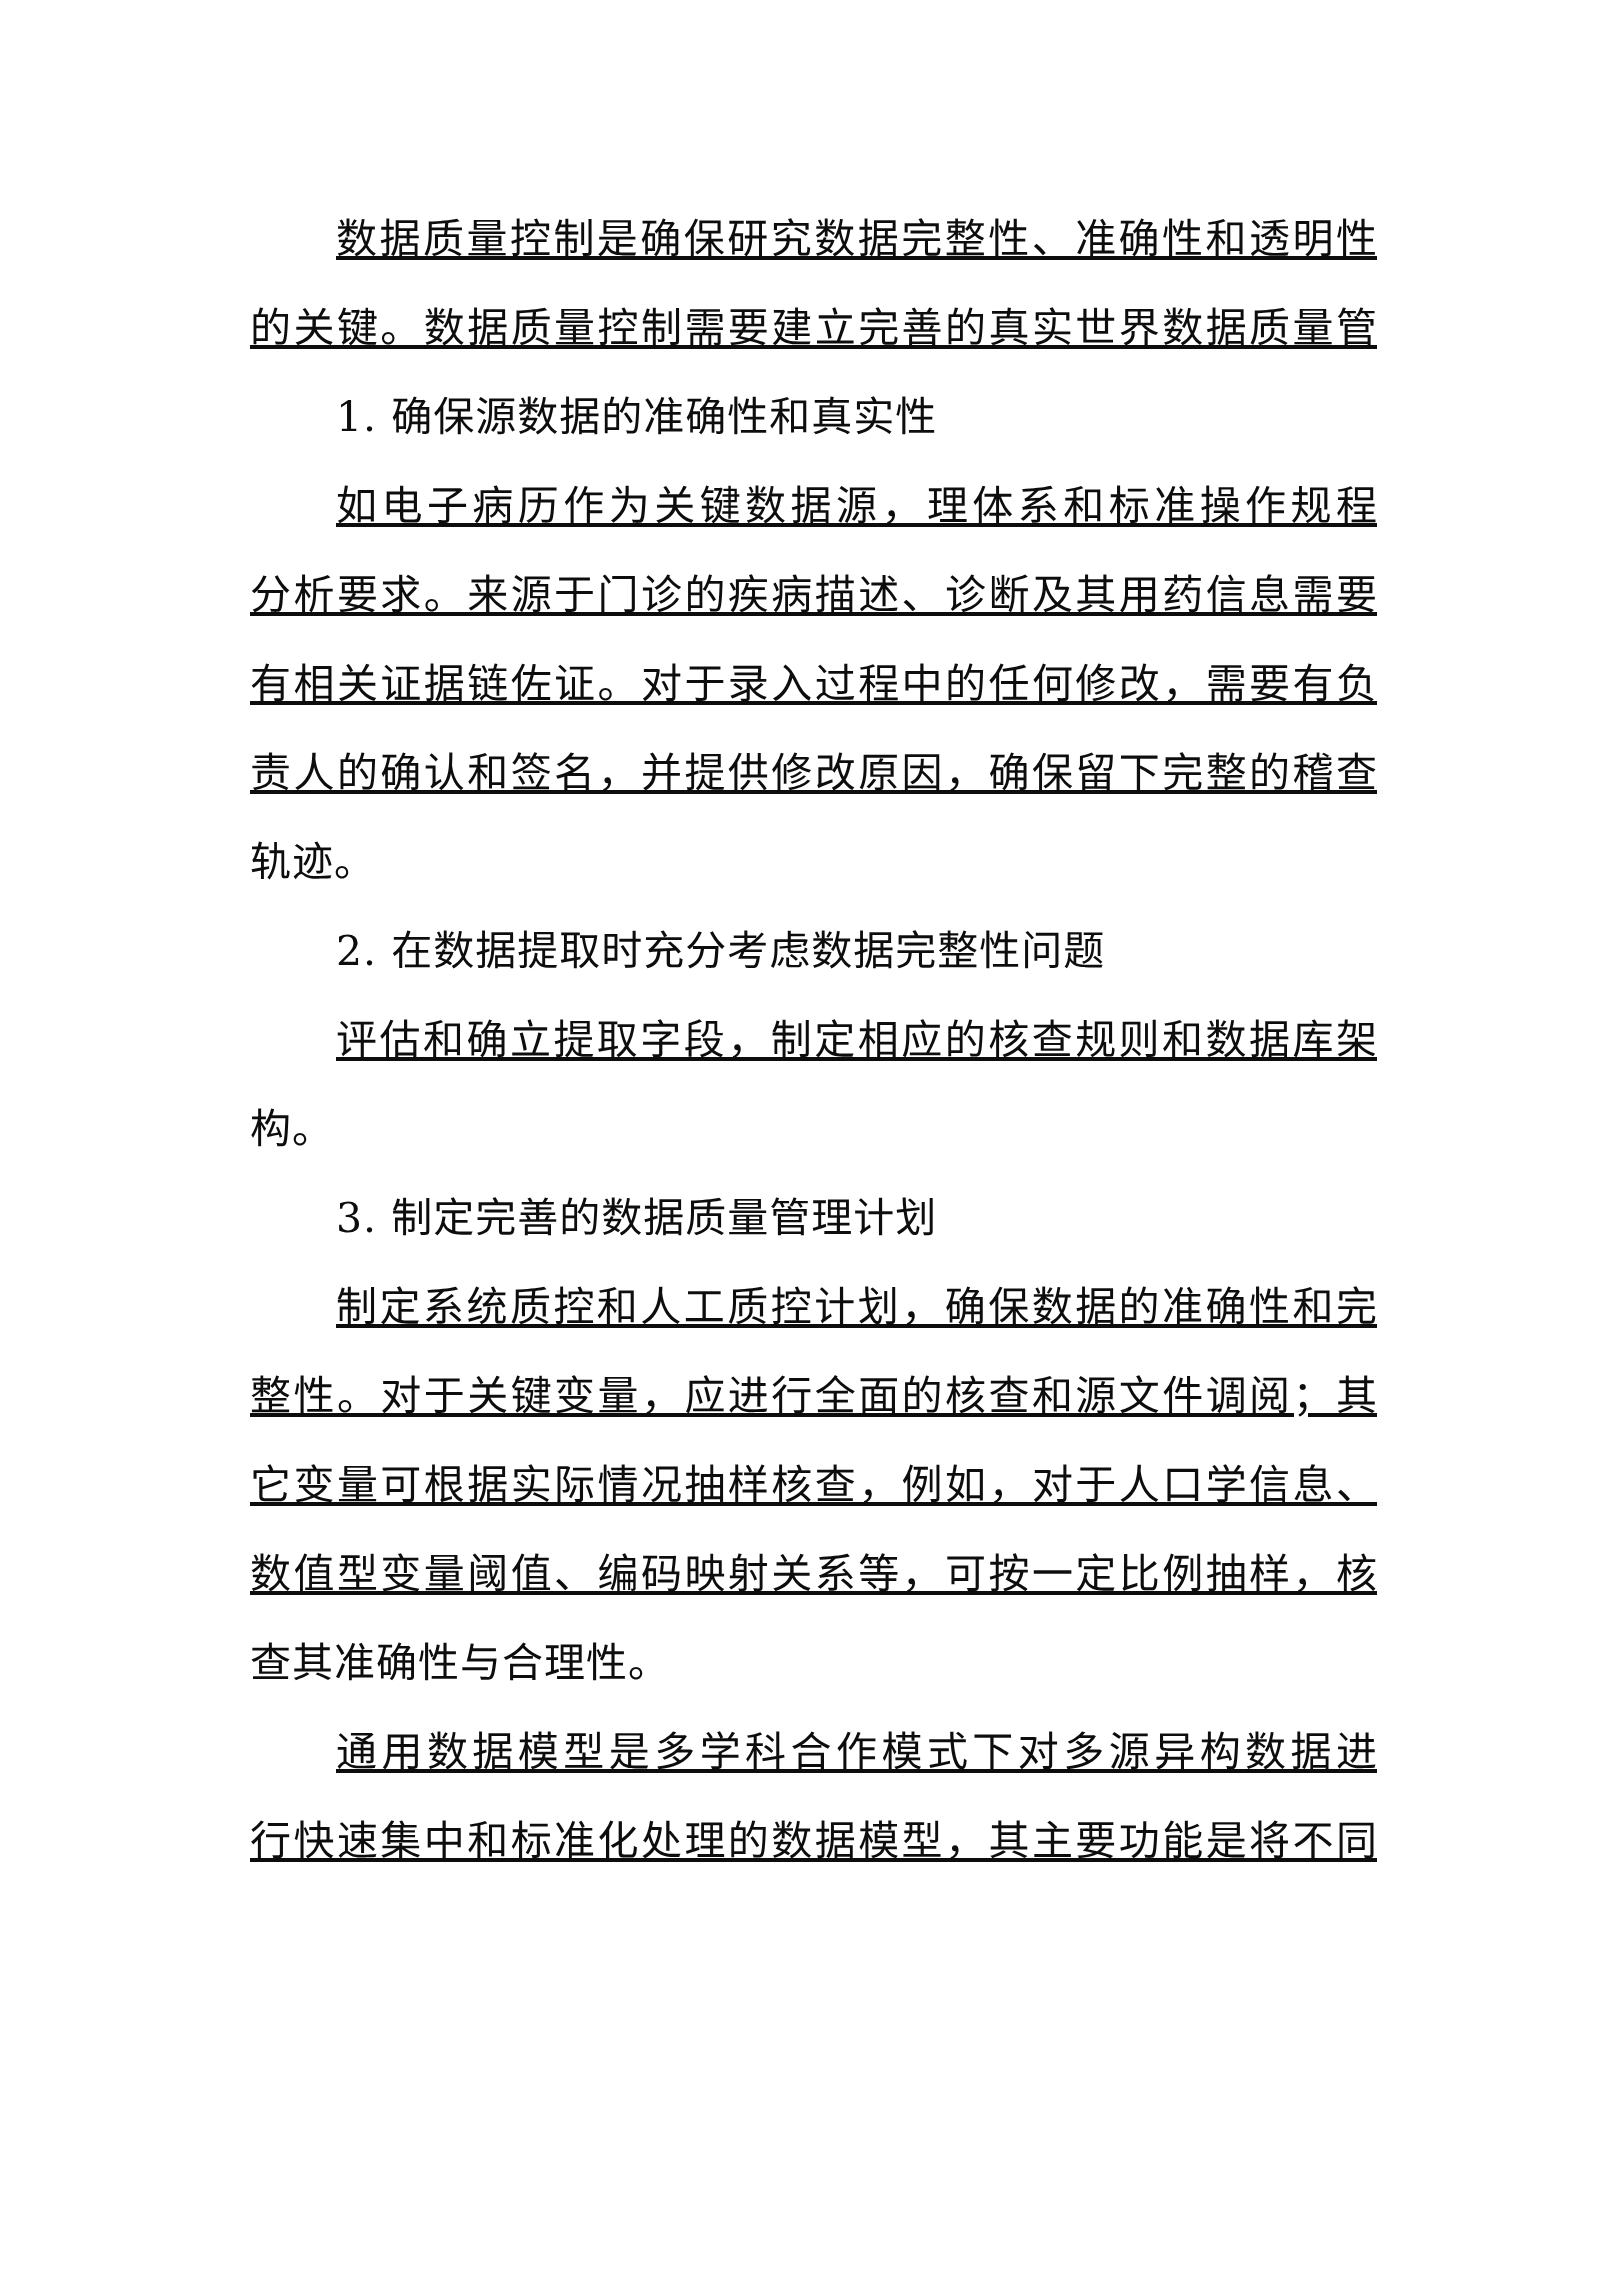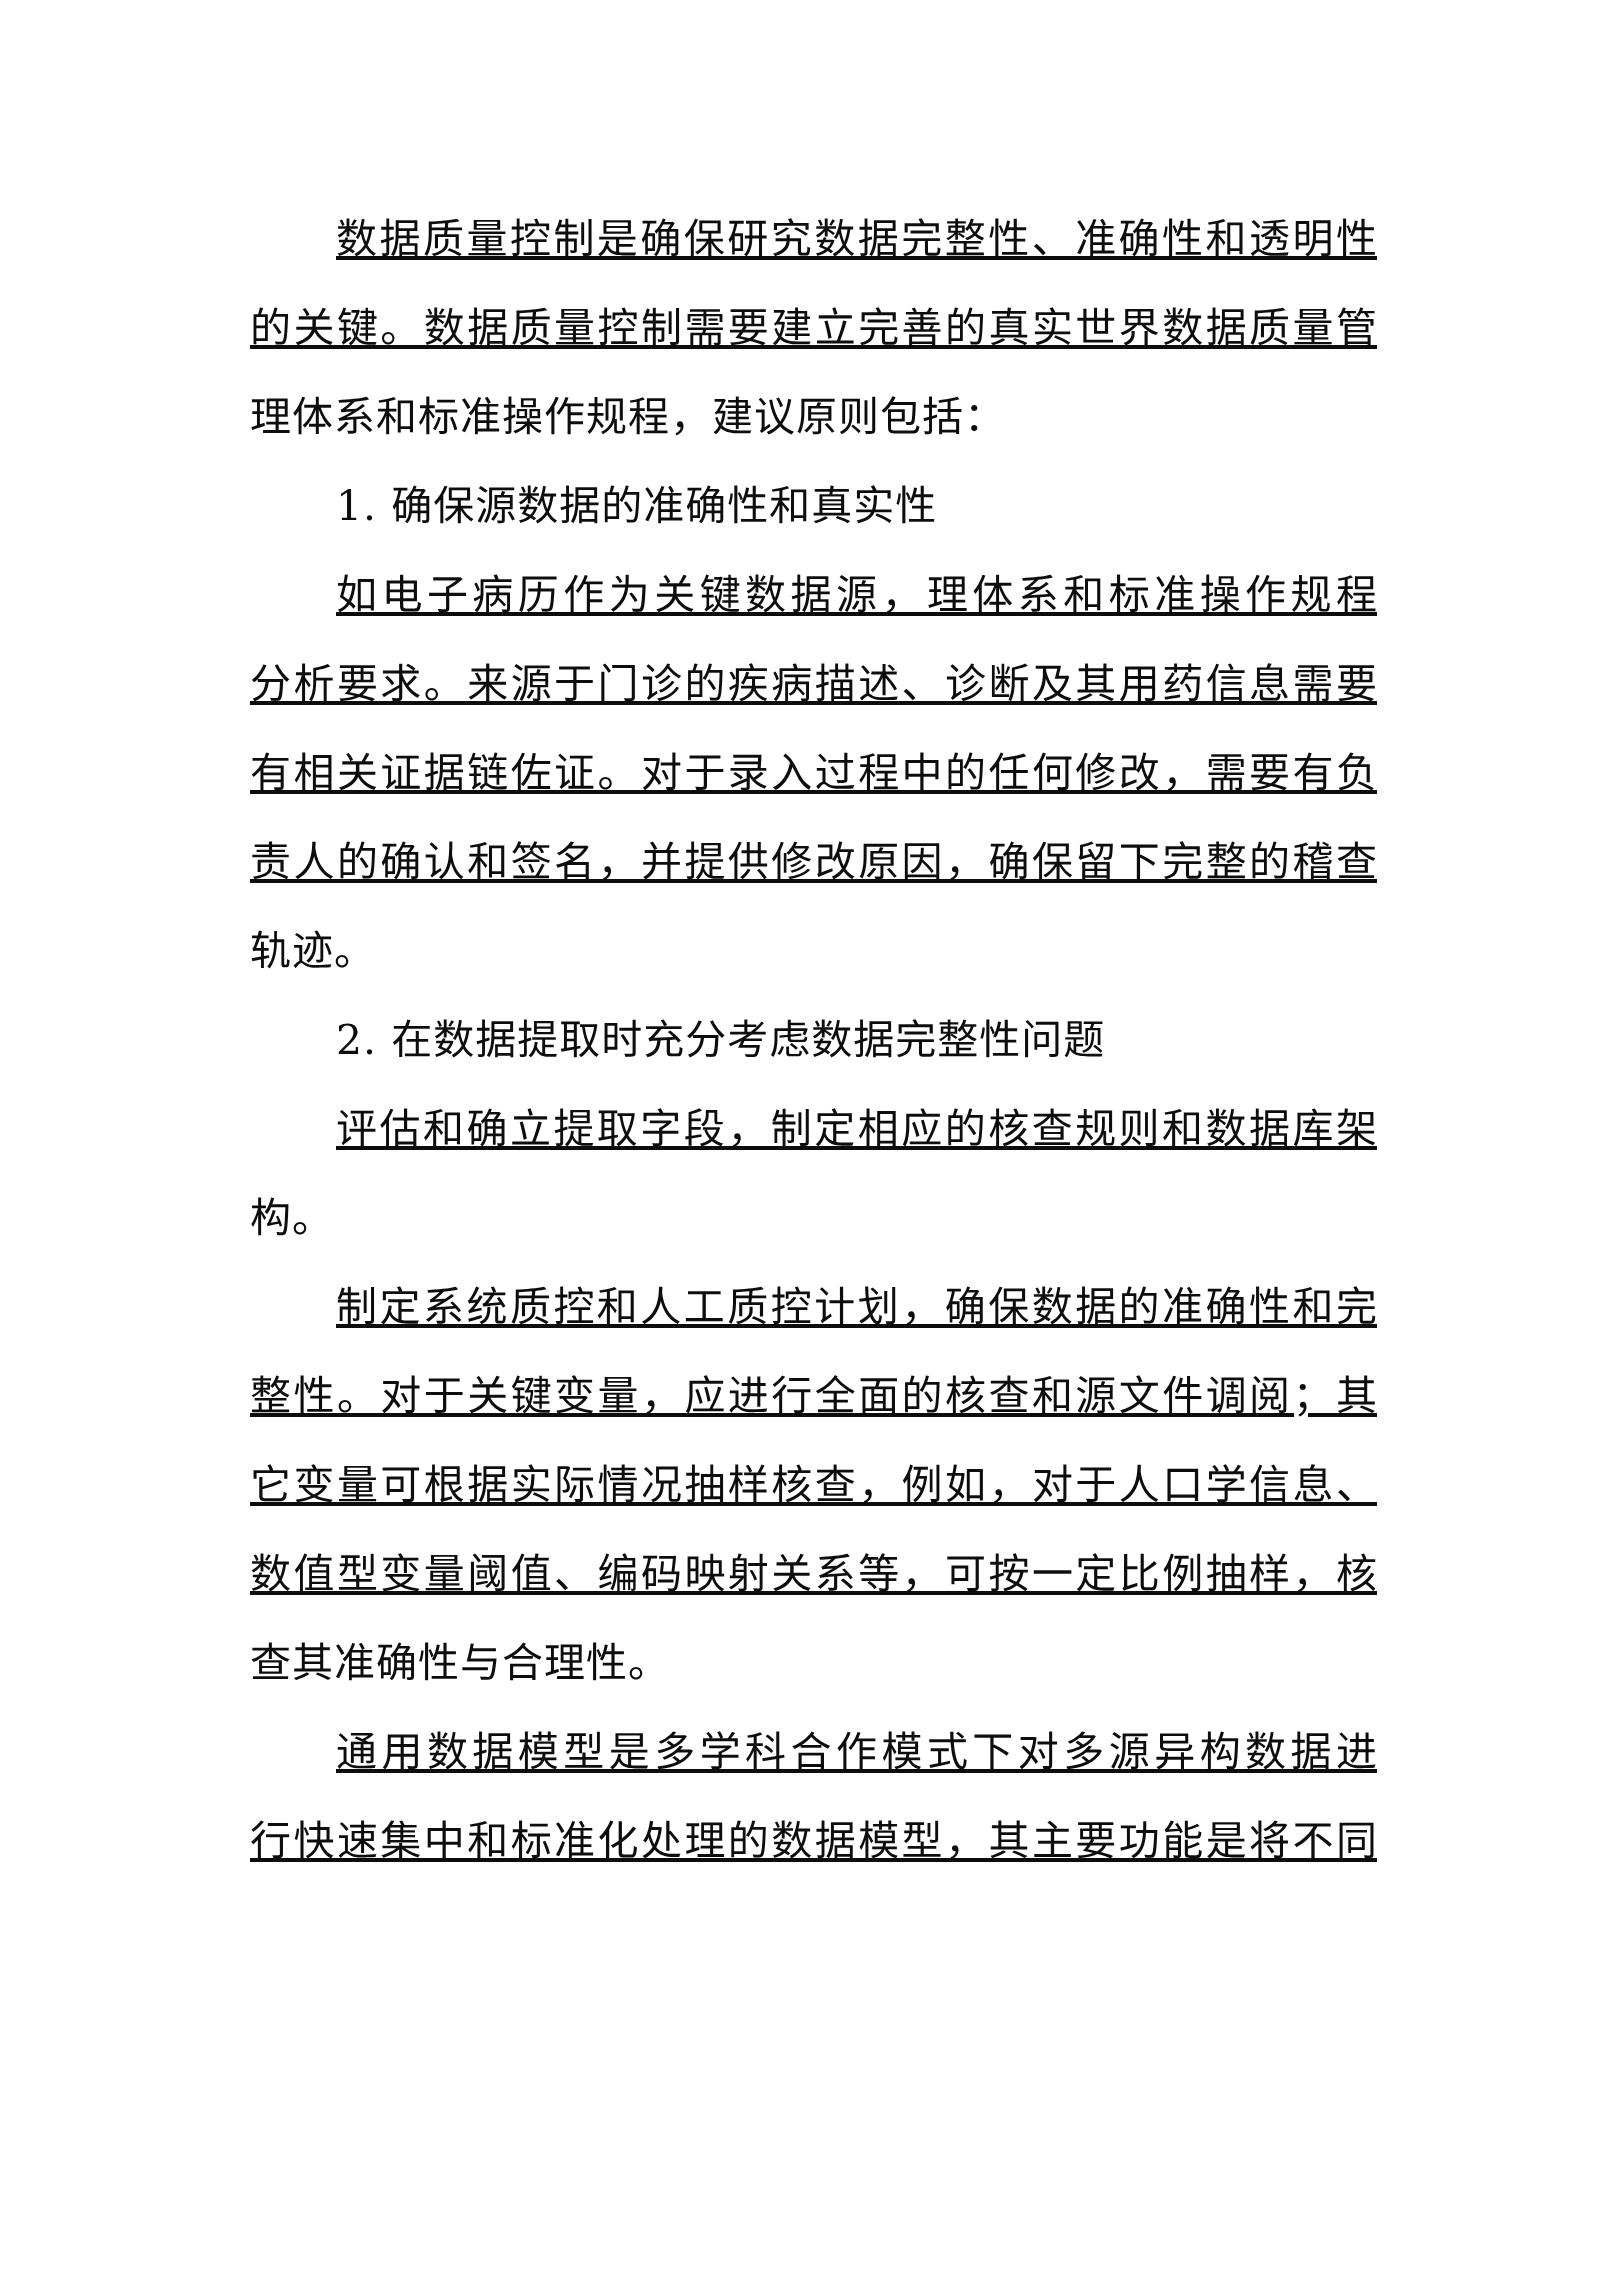--- a/index.html
+++ b/index.html
@@ -52,30 +52,30 @@
     color: #1a1a1a;
   }
 </style>
 </head>
 <body>
 
 <div class="page">
   <main class="text-block">
       <div class="line indent j">数据质量控制是确保研究数据完整性、准确性和透明性</div>
       <div class="line j">的关键。数据质量控制需要建立完善的真实世界数据质量管</div>
-      <div class="line">理体系和标准操作规程，建议原则包括：</div>
       <div class="line indent">1. 确保源数据的准确性和真实性</div>
       <div class="line indent j">如电子病历作为关键数据源，理体系和标准操作规程</div>
       <div class="line j">分析要求。来源于门诊的疾病描述、诊断及其用药信息需要</div>
       <div class="line j">有相关证据链佐证。对于录入过程中的任何修改，需要有负</div>
       <div class="line j">责人的确认和签名，并提供修改原因，确保留下完整的稽查</div>
       <div class="line">轨迹。</div>
       <div class="line indent">2. 在数据提取时充分考虑数据完整性问题</div>
       <div class="line indent j">评估和确立提取字段，制定相应的核查规则和数据库架</div>
       <div class="line">构。</div>
+      <div class="line indent">3. 制定完善的数据质量管理计划</div>
       <div class="line indent j">制定系统质控和人工质控计划，确保数据的准确性和完</div>
       <div class="line j">整性。对于关键变量，应进行全面的核查和源文件调阅；其</div>
       <div class="line j">它变量可根据实际情况抽样核查，例如，对于人口学信息、</div>
       <div class="line j">数值型变量阈值、编码映射关系等，可按一定比例抽样，核</div>
       <div class="line">查其准确性与合理性。</div>
       <div class="line indent j">通用数据模型是多学科合作模式下对多源异构数据进</div>
       <div class="line j">行快速集中和标准化处理的数据模型，其主要功能是将不同</div>
     </main>
 </div>
 

